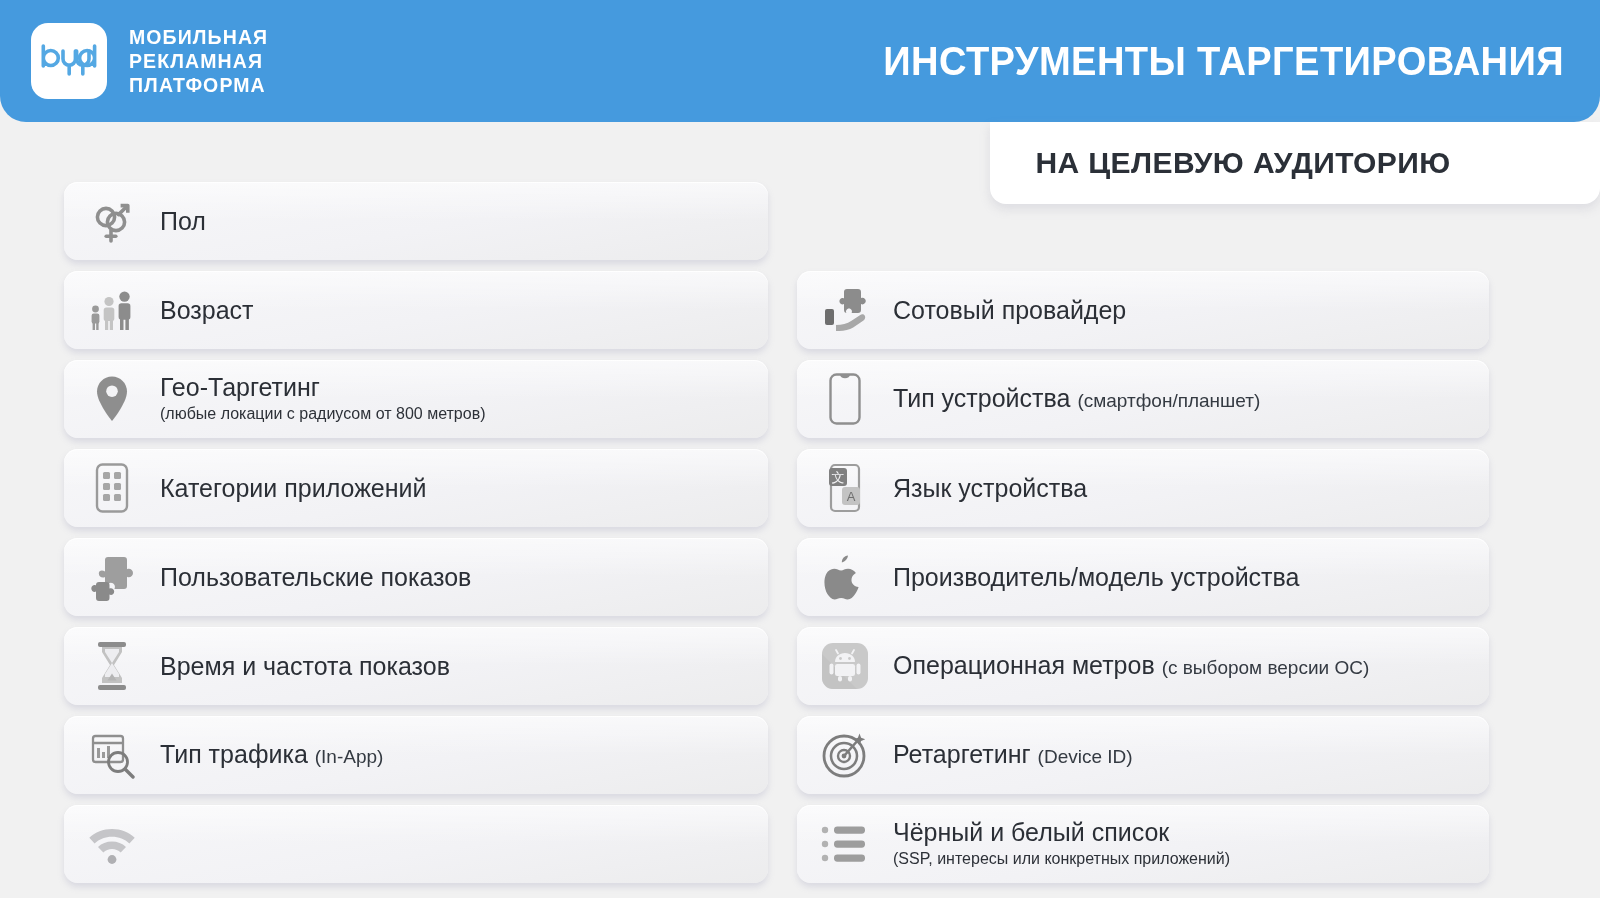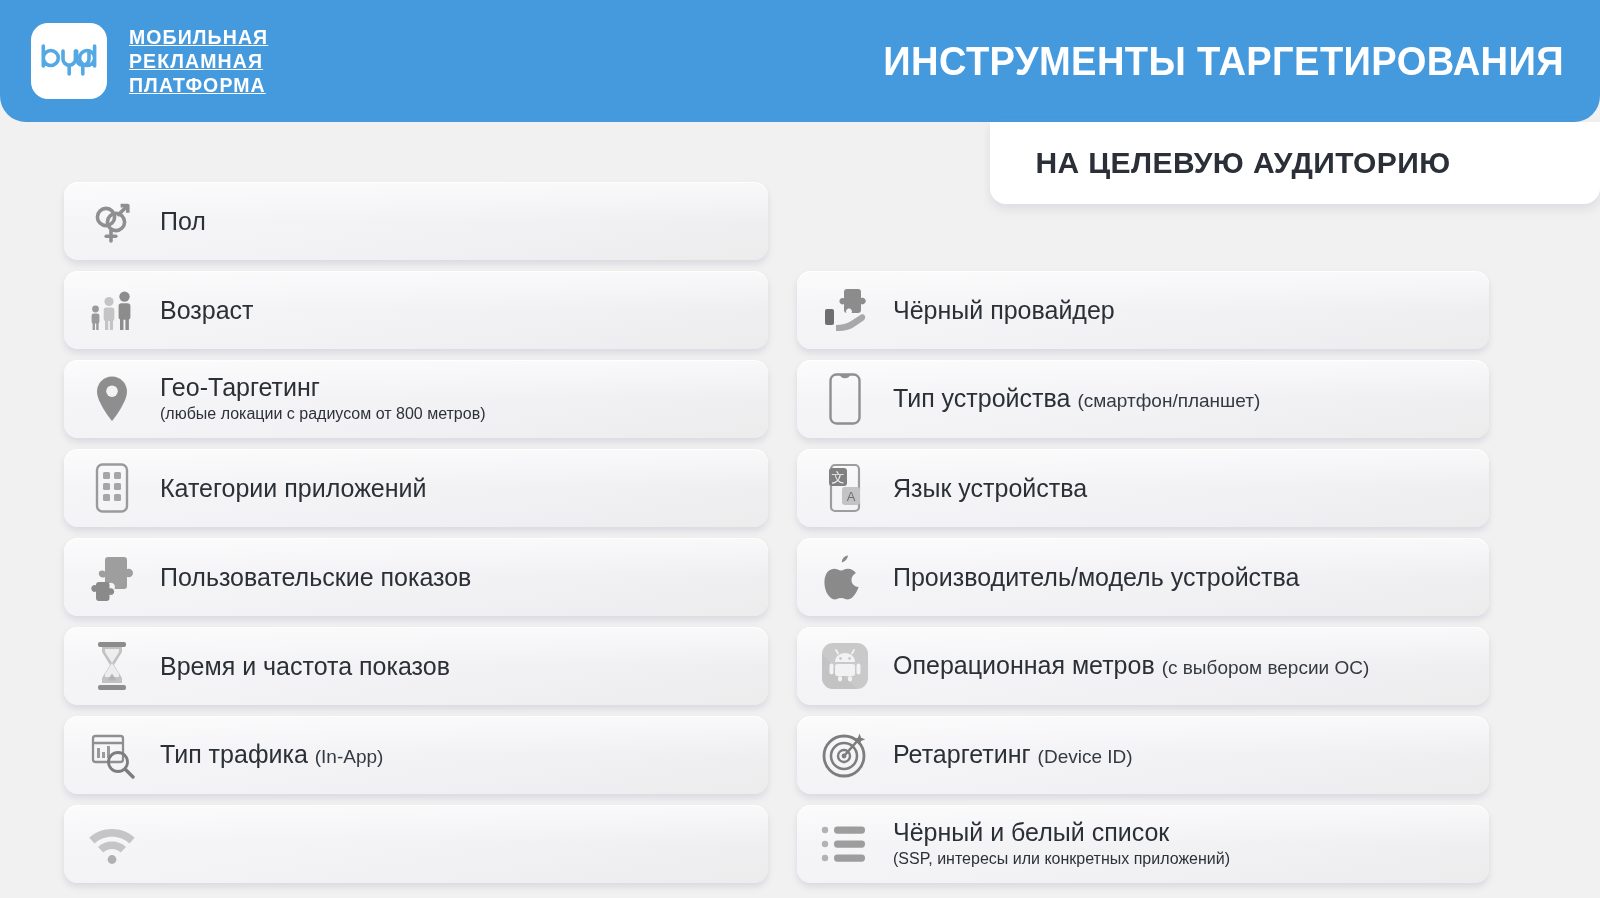--- a/index.html
+++ b/index.html
@@ -29,21 +29,20 @@
   }
   .logo-badge svg { display: block; }
   .logo-text {
     margin-left: 22px;
     color: #ffffff;
     font-weight: bold;
     font-size: 19.5px;
     letter-spacing: 1.1px;
     line-height: 24px;
     text-transform: uppercase;
-    text-decoration: underline;
   }
   .header-title {
     position: absolute;
     left: 0; right: 36px; top: 50%;
     transform: translateY(-50%);
     text-align: right;
     color: #ffffff;
     font-weight: bold;
     font-size: 41px;
     letter-spacing: 0.4px;
@@ -284,21 +283,21 @@
   <div class="col col-right">
       <div class="card">
         <div class="card-icon">
           <svg width="52" height="46" viewBox="0 0 52 46">
             <path d="M28 2h11a3 3 0 0 1 3 3v6.2c2-1.2 4.8.4 4.8 2.9s-2.8 4.1-4.8 2.9V23a3 3 0 0 1-3 3h-6.4c1.1-2-.3-4.6-2.6-4.6s-3.7 2.6-2.6 4.6H28a3 3 0 0 1-3-3v-6a3.1 3.1 0 0 1-4.6-2.7c0-2.5 2.6-4 4.6-2.7V5a3 3 0 0 1 3-3z" fill="#8c8c8c"></path>
             <rect x="6" y="22" width="9" height="16" rx="2" fill="#6e6e6e"></rect>
             <path d="M17 38c6 0 11-1.2 15.5-4.2l8.8-5.9c1.6-1 3.6-.6 4.5.9.9 1.6.3 3.6-1.3 4.6l-10.3 7C30.4 42.5 25.5 44 20 44h-3V38z" fill="#a8a8a8"></path>
           </svg>
         </div>
         <div class="card-text">
-          <div class="card-title"><span>Чёрный провайдер</span></div>
+          <div class="card-title"><span>Сотовый провайдер</span></div>
         </div>
       </div>
       <div class="card">
         <div class="card-icon">
           <svg width="34" height="54" viewBox="0 0 34 54">
             <rect x="2.5" y="2.5" width="29" height="49" rx="6" fill="none" stroke="#8f8f8f" stroke-width="2.4"></rect>
             <path d="M12 2.6h10c0 2.4-2.2 3.6-5 3.6s-5-1.2-5-3.6z" fill="#8f8f8f"></path>
           </svg>
         </div>
         <div class="card-text">

